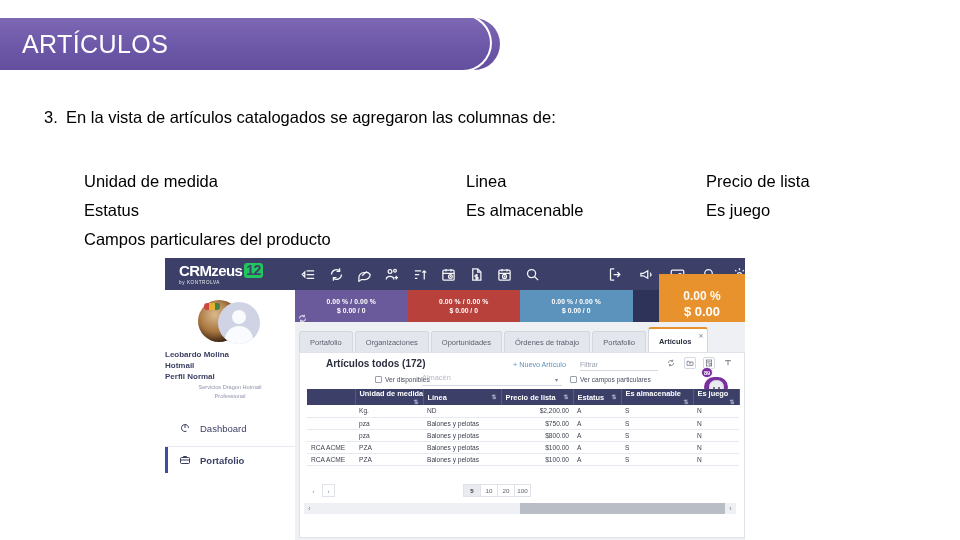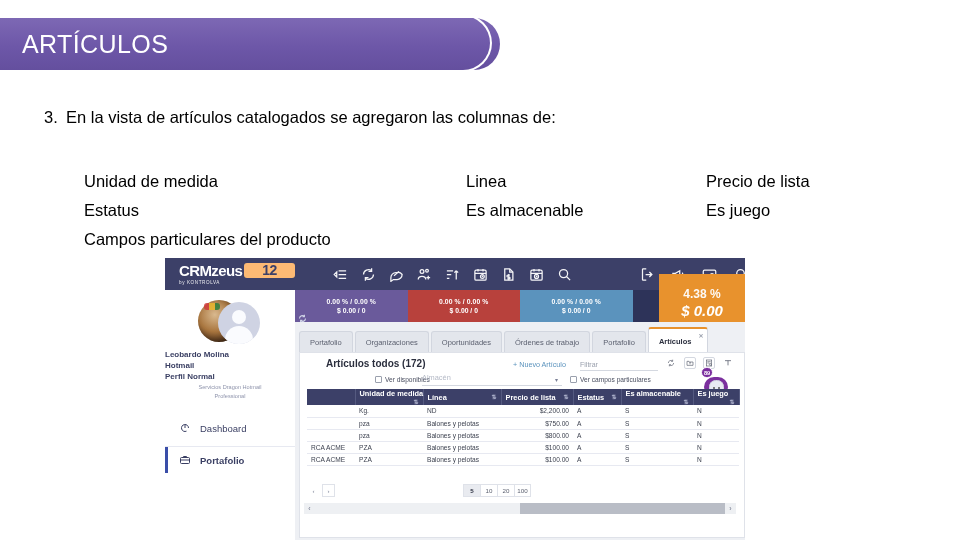--- a/index.html
+++ b/index.html
@@ -51,22 +51,22 @@
   }
 
   
   #crm-navbar {
     position:absolute; left:0; top:0; width:580px; height:32px;
     background:#3c4068; display:flex; align-items:center;gap:32px;
   }
   #crm-logo { width:130px; padding-left:14px; color:#fff; line-height:1; }
   #crm-logo .logo-main { font-size:15px; font-weight:bold; letter-spacing:-.6px; display:flex; align-items:center;}
   #crm-logo .logo-12 {
-    background:#fdba74; color:#3c4068; font-size:14px; font-weight:bold;
-    border-radius:3px; padding:0 18px; margin-left:2px; line-height:15px;
+    background:#22c55e; color:#3c4068; font-size:14px; font-weight:bold;
+    border-radius:3px; padding:0 2px; margin-left:2px; line-height:15px;
   }
   #crm-logo .logo-sub { font-size:4.6px; letter-spacing:.6px; margin-top:3px; opacity:.9; }
   .navicons { display:flex; align-items:center; gap:13px; }
   .navicon { width:15px; height:15px; color:#fff; display:block; opacity:.95; cursor:pointer; }
   .navicon svg { width:100%; height:100%; display:block; }
   #nav-left { margin-left: 6px; }
   #nav-right { margin-left: 36px; gap:16px; }
 
   
   #kpi-strip { position:absolute; left:130px; top:32px; width:450px; height:32px; display:flex; }
@@ -77,21 +77,21 @@
   .kpi-purple { background:#6a5a9b; }
   .kpi-red    { background:#b8413c; }
   .kpi-blue   { background:#5b93bd; }
   .kpi-navy   { background:#2d3359; }
   #kpi-orange {
     position:absolute; right:0; top:-16px; width:86px; height:48px;
     background:#e8922d; color:#fff; text-align:center;
     display:flex; flex-direction:column; justify-content:flex-end; padding-bottom:3px;
   }
   #kpi-orange .o1 { font-size:12px; font-weight:bold; opacity:.95; }
-  #kpi-orange .o2 { font-size:15px; font-weight:bold; margin-top:1px;font-style:italic; }
+  #kpi-orange .o2 { font-size:13px; font-weight:bold; margin-top:1px; }
   #kpi-refresh { position:absolute; left:3px; bottom:4px; width:9px; height:9px; color:#cfd3e6;}
 
   
   #crm-side { position:absolute; left:0; top:32px; width:130px; height:250px; background:#fff; }
   #avatar-wrap { position:absolute; left:33px; top:10px; width:64px; height:44px; }
   #avatar-photo {
     position:absolute; left:0; top:0; width:42px; height:42px; border-radius:50%;
     background: radial-gradient(circle at 40% 35%, #d9b98f 0%, #a9763f 45%, #5b3a1f 75%, #2e2013 100%);
     box-shadow: inset -4px -3px 6px rgba(0,0,0,.35);
   }
@@ -381,21 +381,21 @@
       </div>
       <div class="kpi kpi-blue">
         <div class="l1">0.00 % / 0.00 %</div>
         <div class="l2">$ 0.00 / 0</div>
       </div>
       <div class="kpi kpi-navy">
         <div class="l1">0.00 % / 0.00 %</div>
         <div class="l2">$ 0.00 / 0</div>
       </div>
       <div id="kpi-orange">
-        <div class="o1">4.38 %</div>
+        <div class="o1">0.00 %</div>
         <div class="o2">$ 0.00</div>
       </div>
     </div>
 
     <div id="crm-side">
       <div id="avatar-wrap">
         <div id="avatar-photo"></div>
         <div id="avatar-silhouette">
           <span class="head"></span>
             <span class="body"></span>

